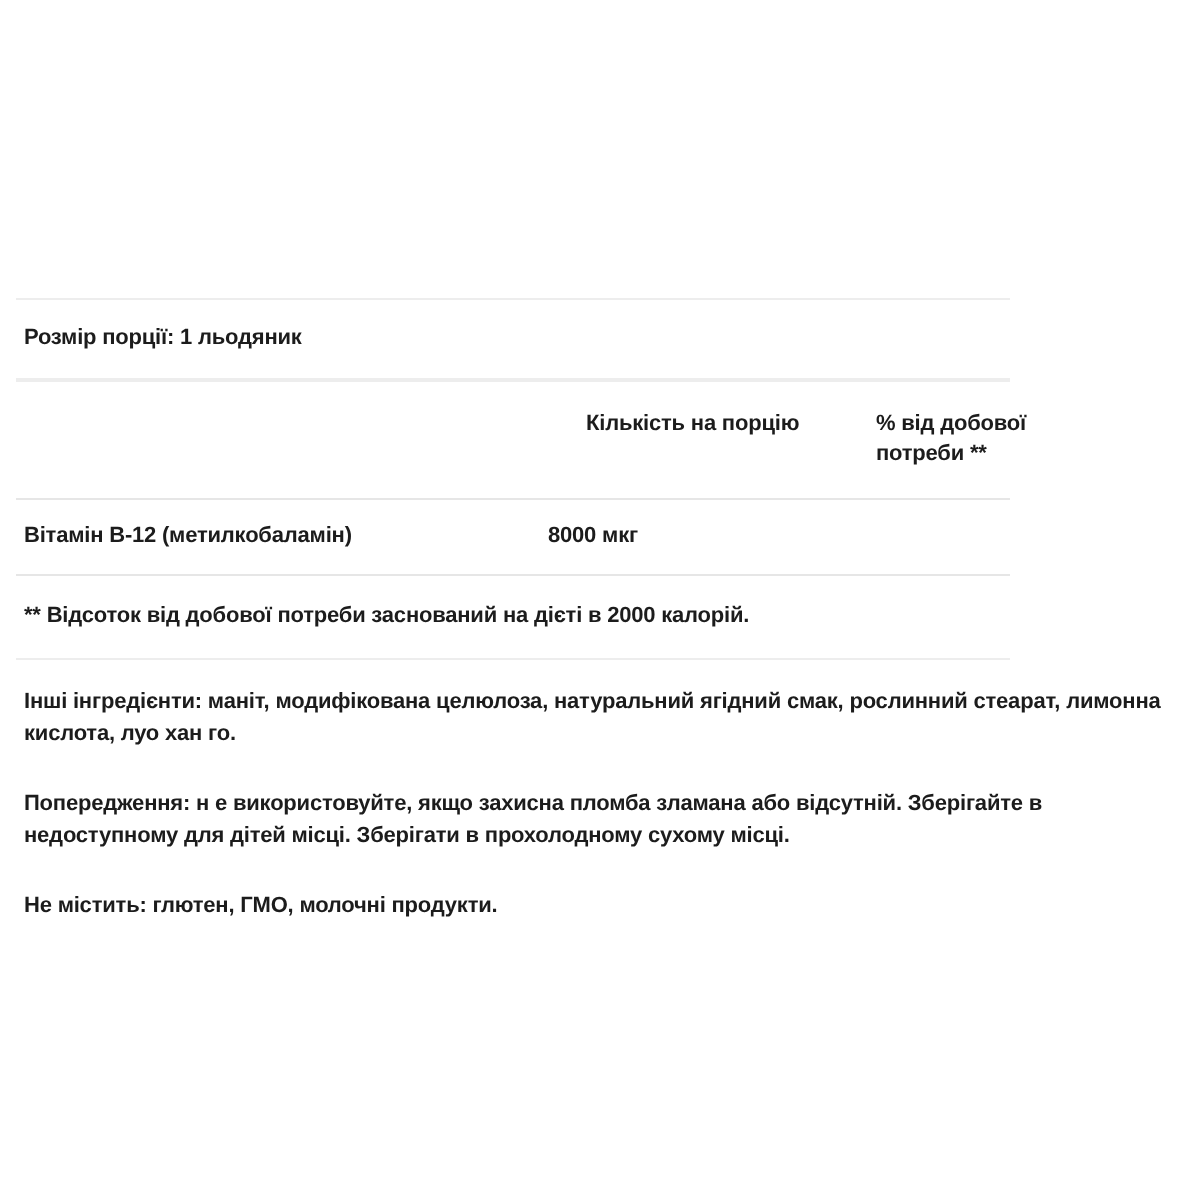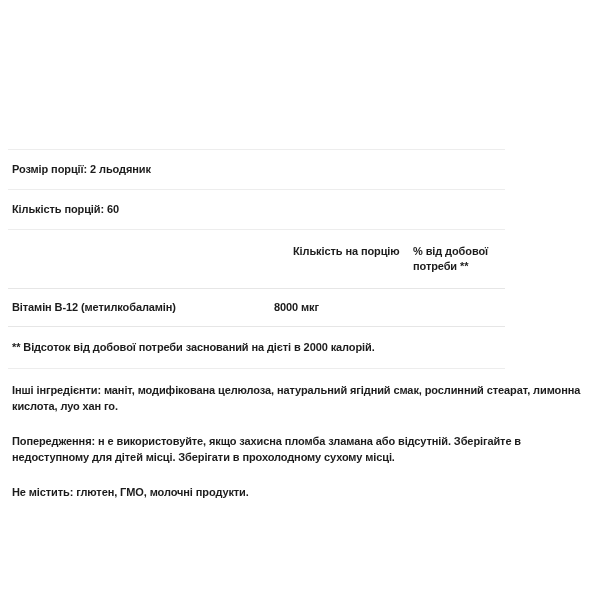--- a/index.html
+++ b/index.html
@@ -73,20 +73,21 @@
     line-height: 1.45;
     letter-spacing: -0.1px;
   }
   .cell-dv {
     width: 110px;
     flex: 0 0 110px;
     font-size: 11px;
     font-weight: bold;
     line-height: 1.45;
     letter-spacing: -0.1px;
+    margin-left: 25px;
   }
 
   .header-row {
     padding-top: 14px;
     padding-bottom: 13px;
     padding-left: 31px;
   }
   .header-row .cell-amount,
   .header-row .cell-dv {
     line-height: 1.4;
@@ -135,28 +136,25 @@
 
 <div class="page">
 
   <div class="top-spacer"></div>
 
   <section class="facts-panel">
 
     <div class="rule"></div>
 
     <div class="facts-row serving">
-      <div class="single-line">Розмір порції: 2 льодяник</div>
+      <div class="single-line">Розмір порції: 1 льодяник</div>
     </div>
 
     <div class="rule"></div>
 
-    <div class="facts-row serving">
-      <div class="single-line">Кількість порцій: 60</div>
-    </div>
 
     <div class="rule"></div>
 
     <div class="facts-row header-row">
       <div class="cell-label"></div>
       <div class="cell-amount">Кількість на порцію</div>
       <div class="cell-dv">% від добової потреби **</div>
     </div>
 
     <div class="rule strong"></div>

